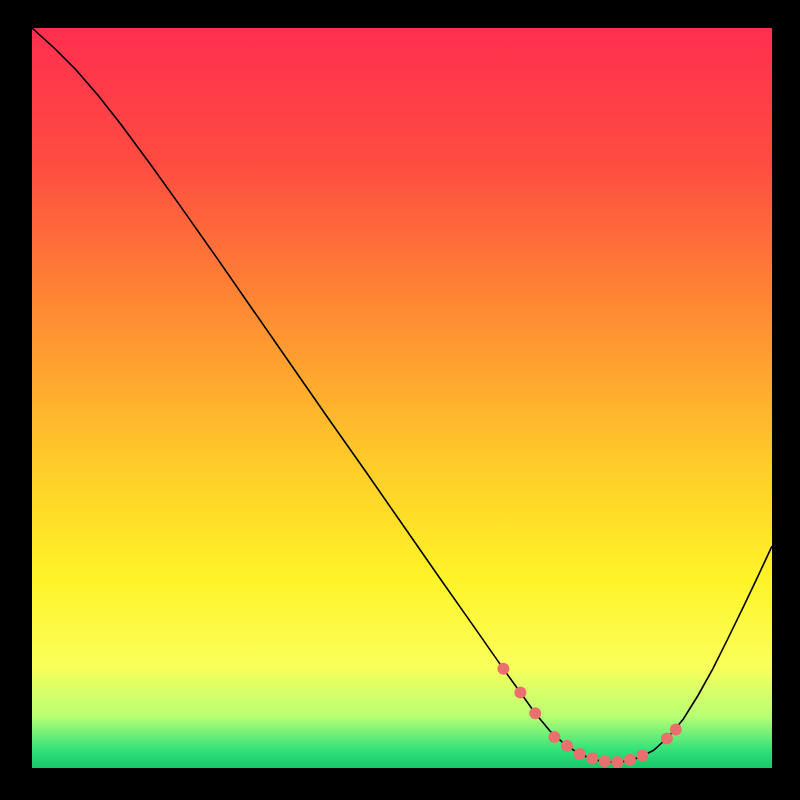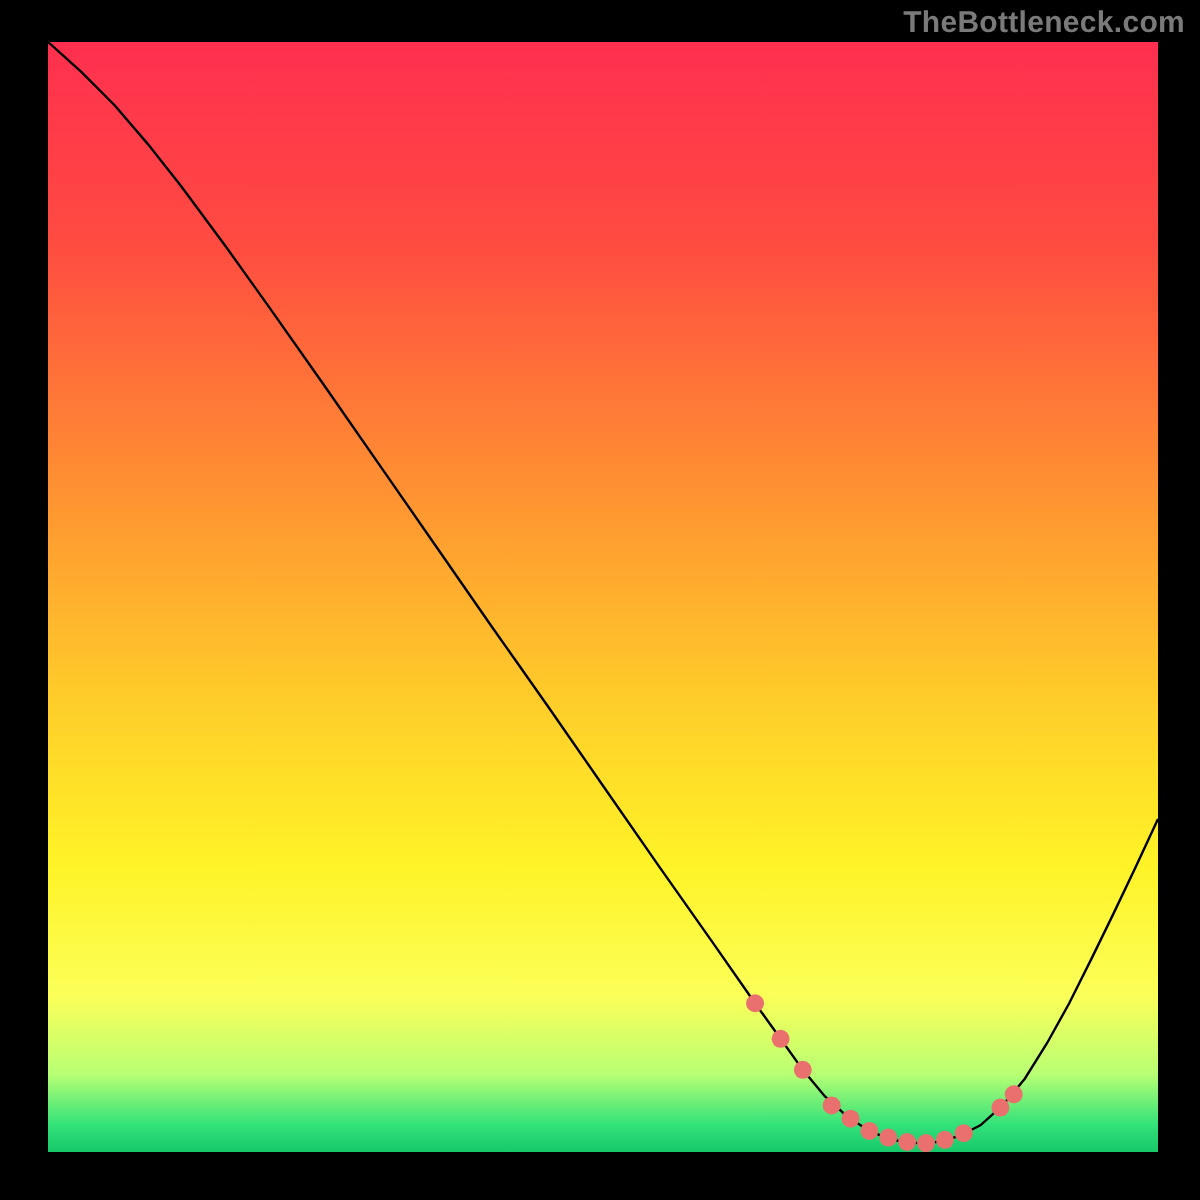--- a/index.html
+++ b/index.html
@@ -33,21 +33,20 @@
     top: 28px;
     width: 740px;
     height: 740px;
   }
   svg { display: block; }
 </style>
 </head>
 <body>
 
 <div class="canvas">
-  <div class="watermark">TheBottleneck.com</div>
 
   <div class="plot">
     <svg id="chart-svg" width="740" height="740" viewBox="0 0 740 740">
       <defs>
         <linearGradient id="bg-grad" x1="0" y1="0" x2="0" y2="1">
             <stop offset="0.00%" stop-color="#ff2f4f"></stop>
             <stop offset="18.00%" stop-color="#ff4b41"></stop>
             <stop offset="38.00%" stop-color="#ff8a33"></stop>
             <stop offset="58.00%" stop-color="#ffc92a"></stop>
             <stop offset="74.00%" stop-color="#fff327"></stop>

